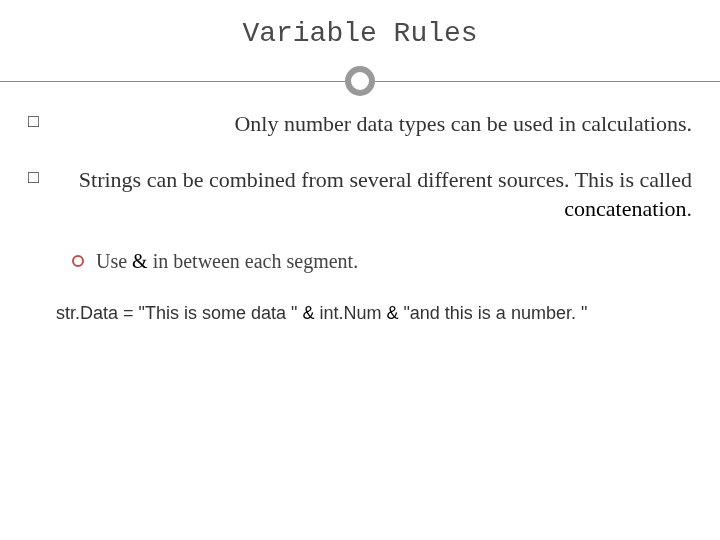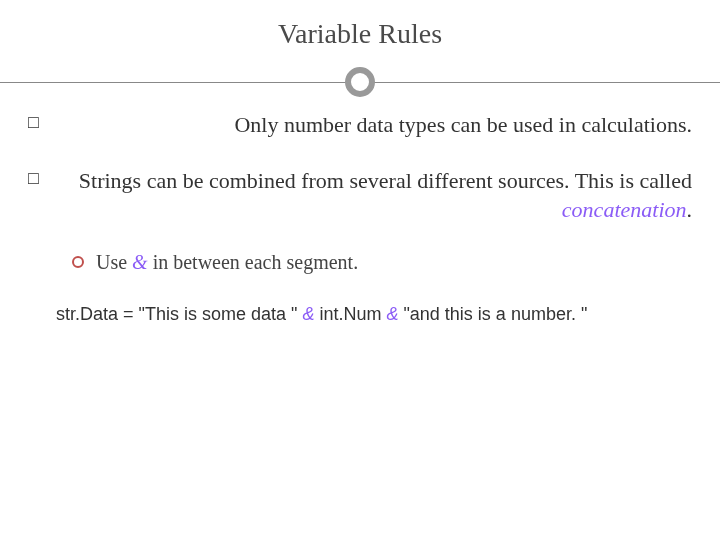--- a/index.html
+++ b/index.html
@@ -16,21 +16,21 @@
       position: relative;
     }
     .slide {
       width: 100%;
       height: 100%;
       padding: 0;
     }
     .title {
       text-align: center;
       font-size: 28px;
-      font-family: Liberation Serif, serif;
+      font-family: Liberation Mono, monospace;
       color: #4a4a4a;
       padding-top: 18px;
       padding-bottom: 12px;
       font-weight: normal;
     }
     .divider-container {
       position: relative;
       height: 40px;
       margin-bottom: 8px;
     }
@@ -68,22 +68,21 @@
       font-size: 18px;
       margin-right: 4px;
       color: #333;
       flex-shrink: 0;
     }
     .bullet-text {
       flex: 1;
       text-align: right;
     }
     .highlight {
-      color: #8b5cf6;
-      font-style: italic;
+      color: #000000;
     }
     .sub-bullet {
       margin-left: 44px;
       margin-bottom: 30px;
       font-size: 20px;
       color: #444;
       display: flex;
       align-items: flex-start;
     }
     .circle-bullet {

